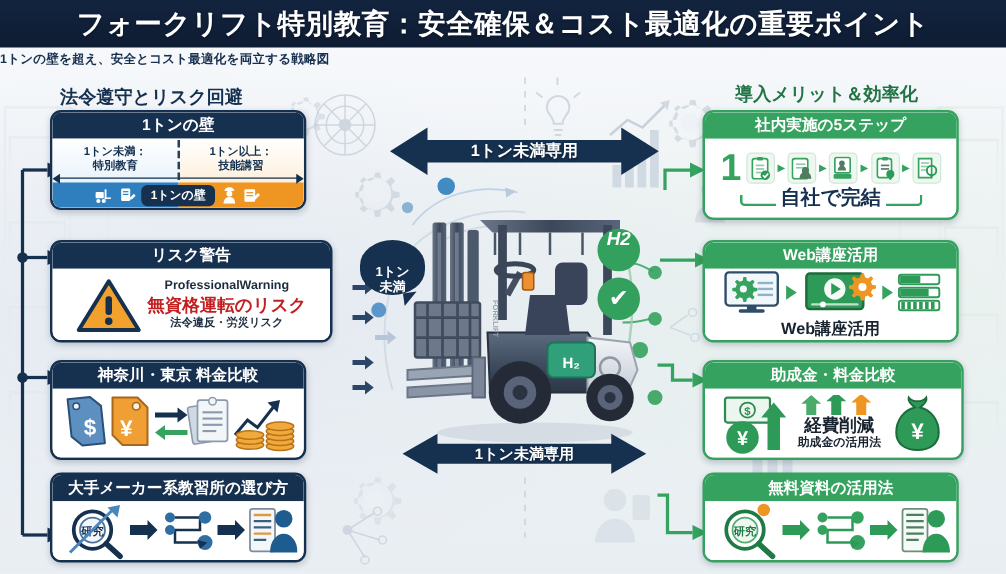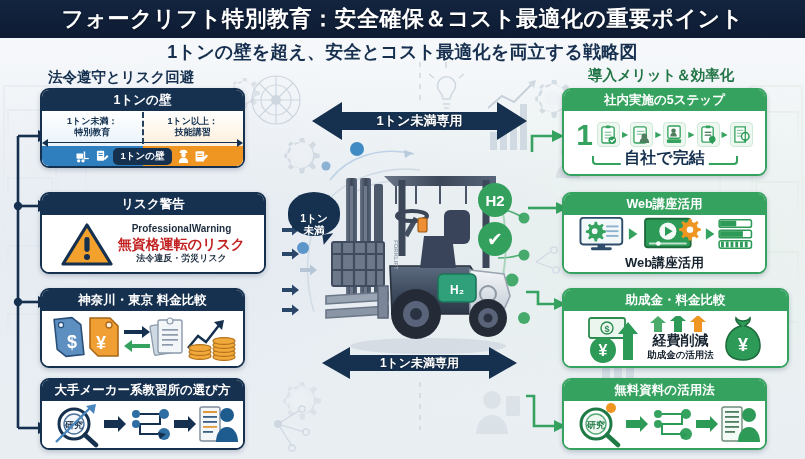--- a/index.html
+++ b/index.html
@@ -31,21 +31,21 @@
     z-index: 30;
     font-family: Liberation Serif, serif;
   }
   .title-bar .title {
     color:#ffffff; font-size:22px; font-weight:bold;
     letter-spacing:.5px; white-space:nowrap;
     text-shadow: 0 1px 2px rgba(0,0,0,.45);
   }
   .subtitle {
     position:absolute; left:0; top:40px; width:805px;
-    text-align:center; font-size:18px; font-weight:bold;
+    font-size:10px; font-weight:bold;
     color:#17304f; z-index:30; letter-spacing:.2px;
   }
 
   
   .col-head {
     position:absolute; font-size:14.5px; font-weight:bold;
     white-space:nowrap; z-index:20;
   }
   .col-head.left  { left:48px;  top:68px; color:#15304f; }
   .col-head.right { left:588px; top:66px; color:#227546; }
@@ -110,21 +110,21 @@
 
   
   #card-fee { left:40px; top:288px; width:205px; height:80px; }
 
   
   #card-maker { left:40px; top:378px; width:205px; height:72px; }
 
   
   #card-steps { left:562px; top:88px;  width:205px; height:88px; }
   #card-web   { left:562px; top:192px; width:205px; height:82px; }
-  #card-grant { left:562px; top:288px; width:227px; height:80px;text-align:center; }
+  #card-grant { left:562px; top:288px; width:209px; height:80px;text-align:center; }
   #card-free  { left:562px; top:378px; width:205px; height:72px; }
 
   #card-steps .card-body { flex-direction:column; gap:1px; padding-top:2px; }
   .steps-row { display:flex; align-items:center; gap:2px; }
   .big-one { font-size:30px; font-weight:bold; color:#35a35f; line-height:.85;
              margin-right:2px; }
   .step-chip {
     width:23px; height:25px; border-radius:4px; background:#eef8f1;
     border:1px solid #cfe8d8; display:flex; align-items:center; justify-content:center;
   }
@@ -172,21 +172,21 @@
   #bubble::after {
     content:""; position:absolute; right:6px; bottom:-8px;
     border-left:11px solid #16304f; border-bottom:10px solid transparent;
     transform:rotate(-8deg);
   }
 
   
   #h2-badge {
     position:absolute; left:478px; top:183px; width:34px; height:34px;
     border-radius:50%; background:#33a05d; z-index:24;
-    display:flex; align-items:center; justify-content:center;
+    display:flex; align-items:flex-start; justify-content:center;font-style:italic;
   }
   #h2-badge .txt { color:#fff; font-size:15px; font-weight:bold; }
   #check-badge {
     position:absolute; left:478px; top:222px; width:34px; height:34px;
     border-radius:50%; background:#33a05d; z-index:24;
     display:flex; align-items:center; justify-content:center;
   }
   #check-badge .glyph { color:#fff; font-size:19px; font-weight:bold; line-height:1; }
 
   

